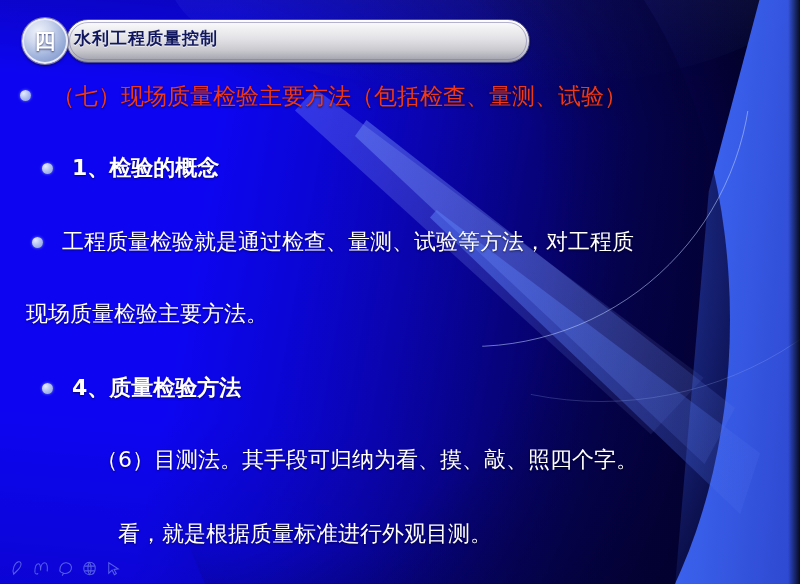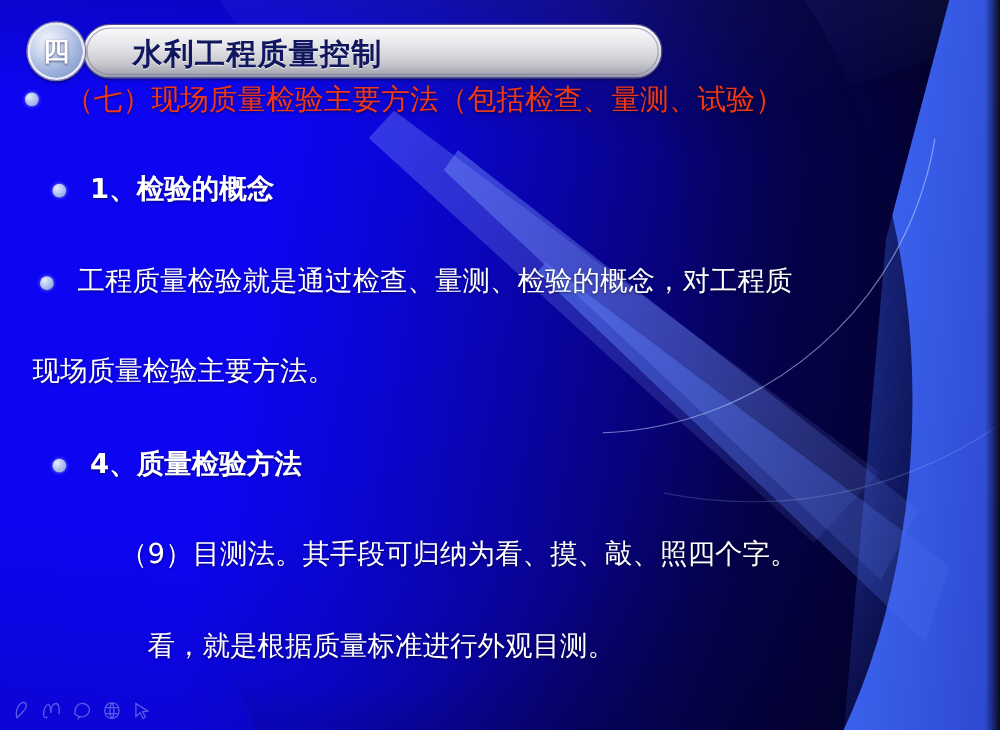--- a/index.html
+++ b/index.html
@@ -154,27 +154,26 @@
     position: absolute;
     inset: 2px;
     border-radius: 20px;
     border: 1px solid rgba(120,120,170,0.55);
     box-sizing: border-box;
   }
   .title-text {
     position: absolute;
     left: 52px;
     top: 8px;
-    font-size: 24px;
+    font-size: 17px;
     font-weight: bold;
     color: #10175E;
     letter-spacing: 1px;
     text-shadow: 0 1px 0 rgba(255,255,255,0.7);
     white-space: nowrap;
-    margin-left: 32px;
   }
   .badge {
     position: absolute;
     left: 0;
     top: -1px;
     width: 46px;
     height: 46px;
     border-radius: 50%;
     background: radial-gradient(circle at 34% 28%, #EFF2FA 0%, #CFD8EE 30%, #9FB2DC 62%, #7389C4 100%);
     border: 2px solid #E9ECF4;
@@ -189,21 +188,21 @@
     font-weight: bold;
     color: #FFFFFF;
     text-shadow: 0 1px 2px rgba(20,30,90,0.75);
     line-height: 1;
   }
 
   
   .content {
     position: absolute;
     left: 0;
-    top: 62px;
+    top: 78px;
     width: 800px;
   }
   .line {
     position: relative;
     color: #FFFFFF;
     font-size: 22px;
     line-height: 36px;
     white-space: nowrap;
     text-shadow: 0 1px 2px rgba(0,0,0,0.55);
   }
@@ -275,34 +274,34 @@
       <span>（七）现场质量检验主要方法（包括检查、量测、试验）</span>
     </div>
 
     <div class="line l-1">
       <span class="bullet bullet-a"></span>
       <span>1、检验的概念</span>
     </div>
 
     <div class="line l-2">
       <span class="bullet bullet-a"></span>
-      <span>工程质量检验就是通过检查、量测、检验的概念，对工程质</span>
+      <span>工程质量检验就是通过检查、量测、试验等方法，对工程质</span>
     </div>
 
     <div class="line l-3">
       <span>现场质量检验主要方法。</span>
     </div>
 
     <div class="line l-4">
       <span class="bullet bullet-a"></span>
       <span>4、质量检验方法</span>
     </div>
 
     <div class="line l-5">
-      <span>（9）目测法。其手段可归纳为看、摸、敲、照四个字。</span>
+      <span>（6）目测法。其手段可归纳为看、摸、敲、照四个字。</span>
     </div>
 
     <div class="line l-6">
       <span>看，就是根据质量标准进行外观目测。</span>
     </div>
 
   </div>
 
   <div class="footer-icons">
     <span class="doodle">

